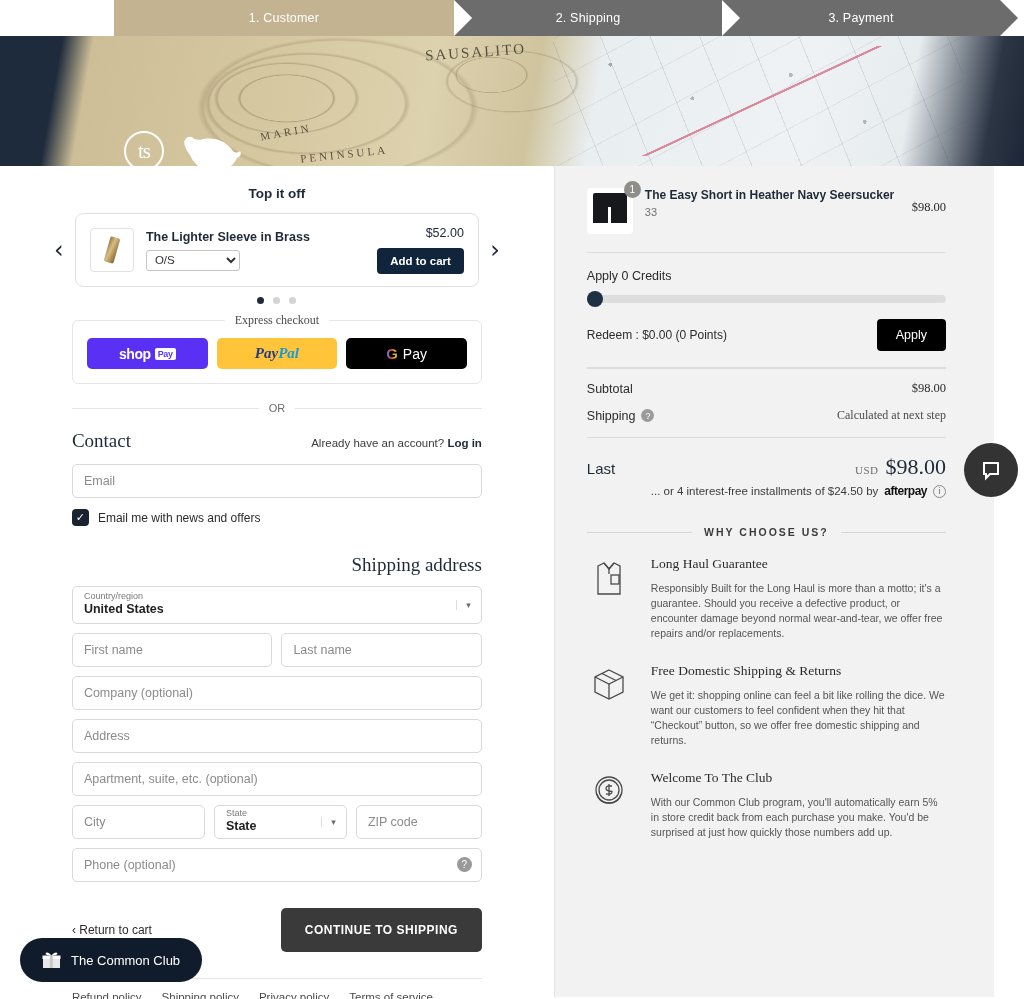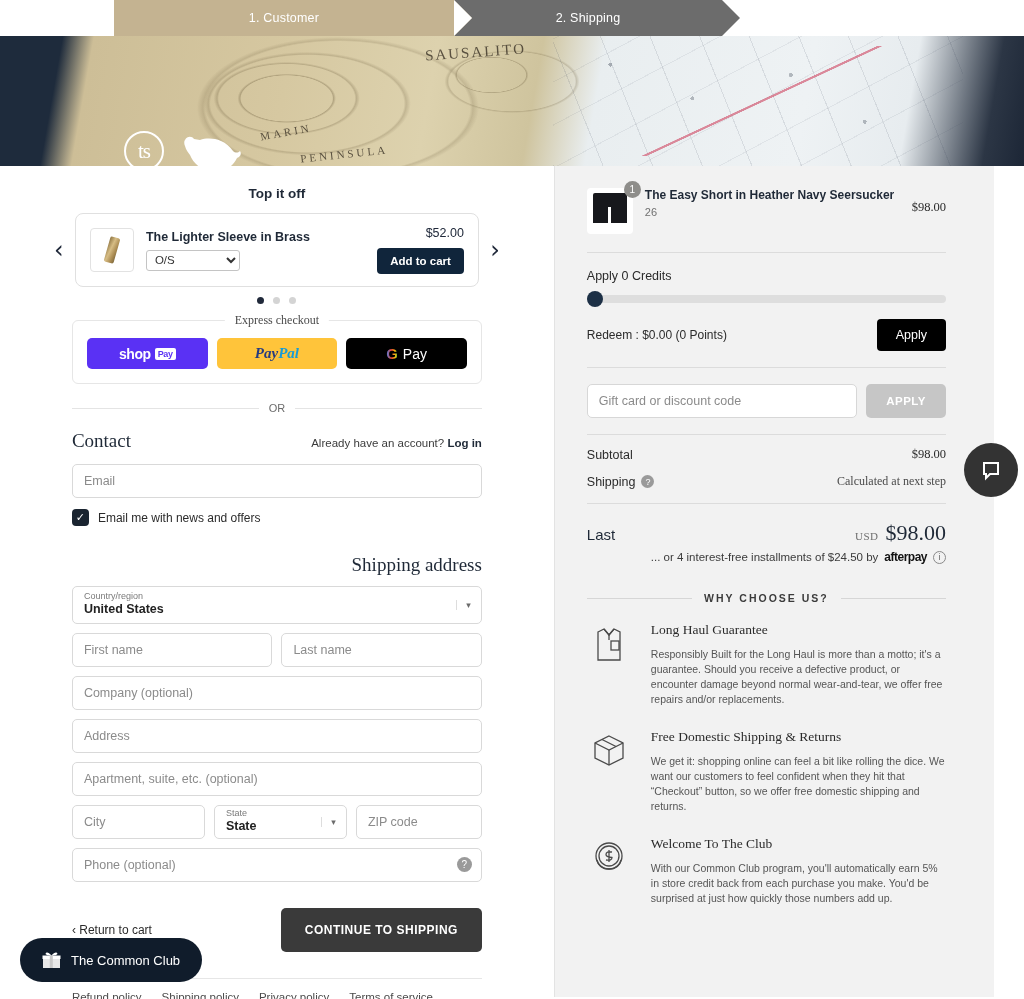--- a/index.html
+++ b/index.html
@@ -251,20 +251,23 @@
 
 <div class="page">
 
   <div class="steps">
     <div class="step step-1">
         <span>1. Customer</span>
       </div>
     <div class="step step-2">
         <span>2. Shipping</span>
       </div>
+    <div class="step step-3">
+        <span>3. Payment</span>
+      </div>
   </div>
 
   <div class="banner">
     <div class="banner-topo"></div>
     <div class="banner-chart"></div>
     <div class="banner-pinkline"></div>
     <div class="banner-label lbl-sausalito">SAUSALITO</div>
     <div class="banner-label lbl-marin">MARIN</div>
     <div class="banner-label lbl-penin">PENINSULA</div>
     <div class="brand">
@@ -403,43 +406,39 @@
 
       <div class="ord-item">
         <div class="ord-thumb-wrap">
           <div class="ord-thumb">
             <div class="shorts"></div>
           </div>
           <div class="qty-badge">1</div>
         </div>
         <div class="ord-info">
           <div class="ord-name">The Easy Short in Heather Navy Seersucker</div>
-          <div class="ord-var">26</div>
+          <div class="ord-var">33</div>
         </div>
         <div class="ord-price">$98.00</div>
       </div>
 
       <div class="hr"></div>
 
       <div class="credits-lbl">Apply 0 Credits</div>
       <div class="slider">
         <div class="slider-knob"></div>
       </div>
 
       <div class="redeem-row">
         <span class="redeem-lbl">Redeem : $0.00 (0 Points)</span>
         <button class="apply-dark">Apply</button>
       </div>
 
       <div class="hr"></div>
 
-      <div class="disc-row">
-        <input class="disc-input" placeholder="Gift card or discount code" style="">
-        <button class="apply-grey">APPLY</button>
-      </div>
 
       <div class="hr"></div>
 
       <div class="tot-row">
         <span class="tot-lbl">Subtotal</span>
         <span class="tot-val num">$98.00</span>
       </div>
       <div class="tot-row">
         <span class="tot-lbl">
           <span>Shipping</span>

